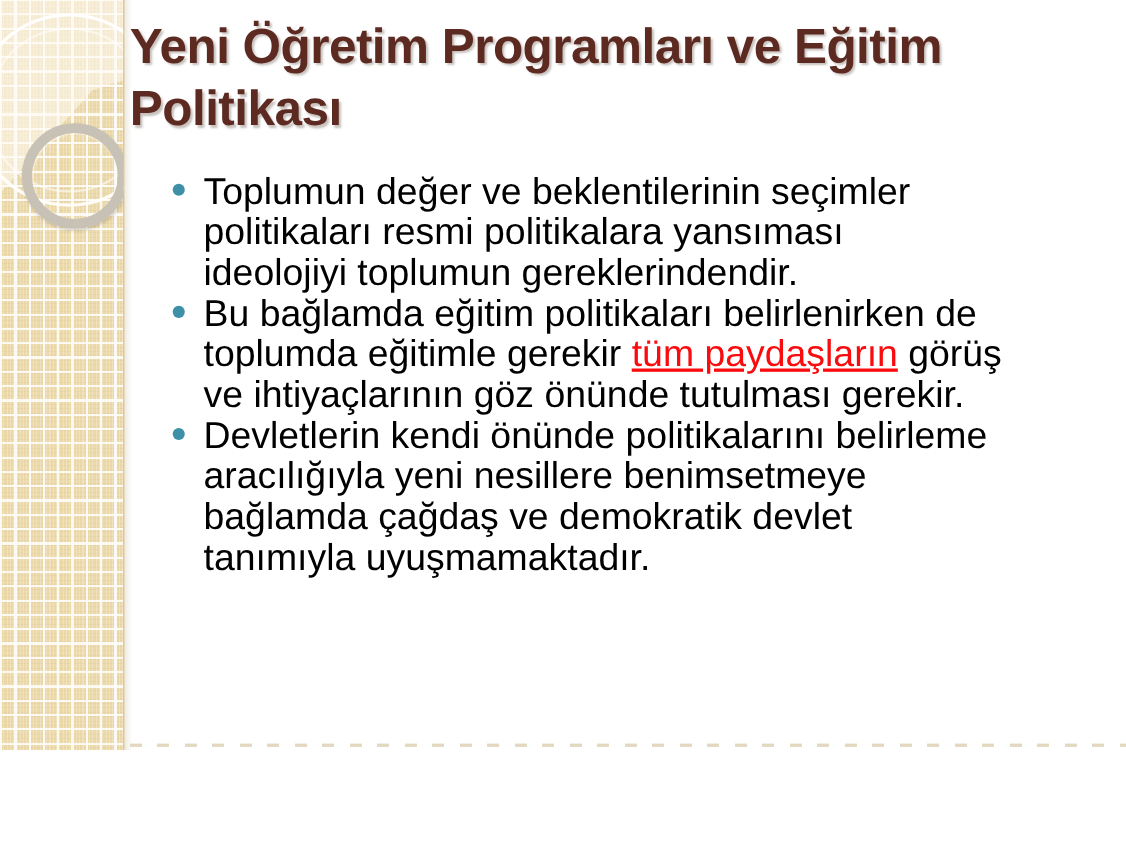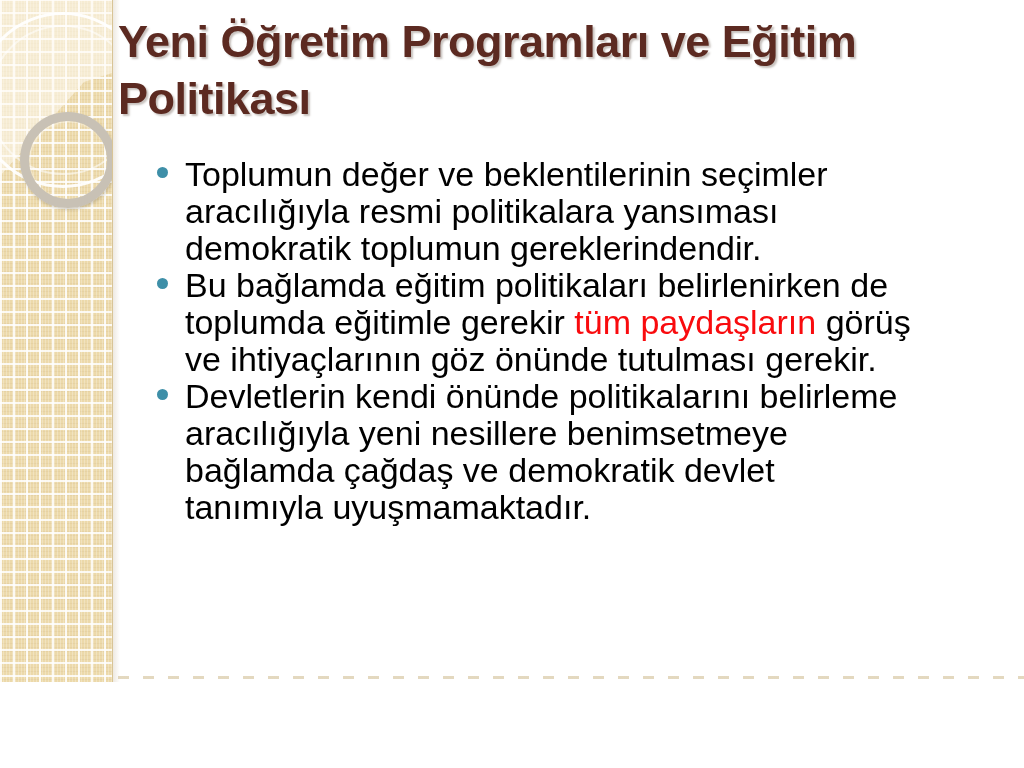--- a/index.html
+++ b/index.html
@@ -79,21 +79,21 @@
     color: var(--body-text, #000000);
   }
   .bullet-item + .bullet-item { }
   .bullet-dot {
     position: absolute;
     left: 0; top: 11px;
     width: 11px; height: 11px;
     border-radius: 50%;
     background: var(--bullet-dot, #3E8FA8);
   }
-  .red { color: var(--highlight-red, #F90B0E); }
+  .red { color: var(--highlight-red, #F90B0E); text-decoration: underline; }
 
   
   .page-number {
     position: absolute;
     right: 42px; top: 725px;
     font-size: 16px;
     color: var(--page-number, #8F897B);
   }
   .bottom-dashes {
     position: absolute;
@@ -118,22 +118,22 @@
   <div class="title">
     <div>Yeni Öğretim Programları ve Eğitim</div>
     <div>Politikası</div>
   </div>
 
   <div class="content">
       <div class="bullet-item">
         <span class="bullet-dot"></span>
         <div class="bullet-text">
           <div class="line"><span>Toplumun değer ve beklentilerinin seçimler</span></div>
-          <div class="line"><span>aracılığıyla resmi politikalara yansıması</span></div>
-          <div class="line"><span>demokratik toplumun gereklerindendir.</span></div>
+          <div class="line"><span>politikaları resmi politikalara yansıması</span></div>
+          <div class="line"><span>ideolojiyi toplumun gereklerindendir.</span></div>
         </div>
       </div>
       <div class="bullet-item">
         <span class="bullet-dot"></span>
         <div class="bullet-text">
           <div class="line"><span>Bu bağlamda eğitim politikaları belirlenirken de</span></div>
           <div class="line"><span>toplumda eğitimle gerekir </span><span class="red">tüm paydaşların</span><span> görüş</span></div>
           <div class="line"><span>ve ihtiyaçlarının göz önünde tutulması gerekir.</span></div>
         </div>
       </div>

